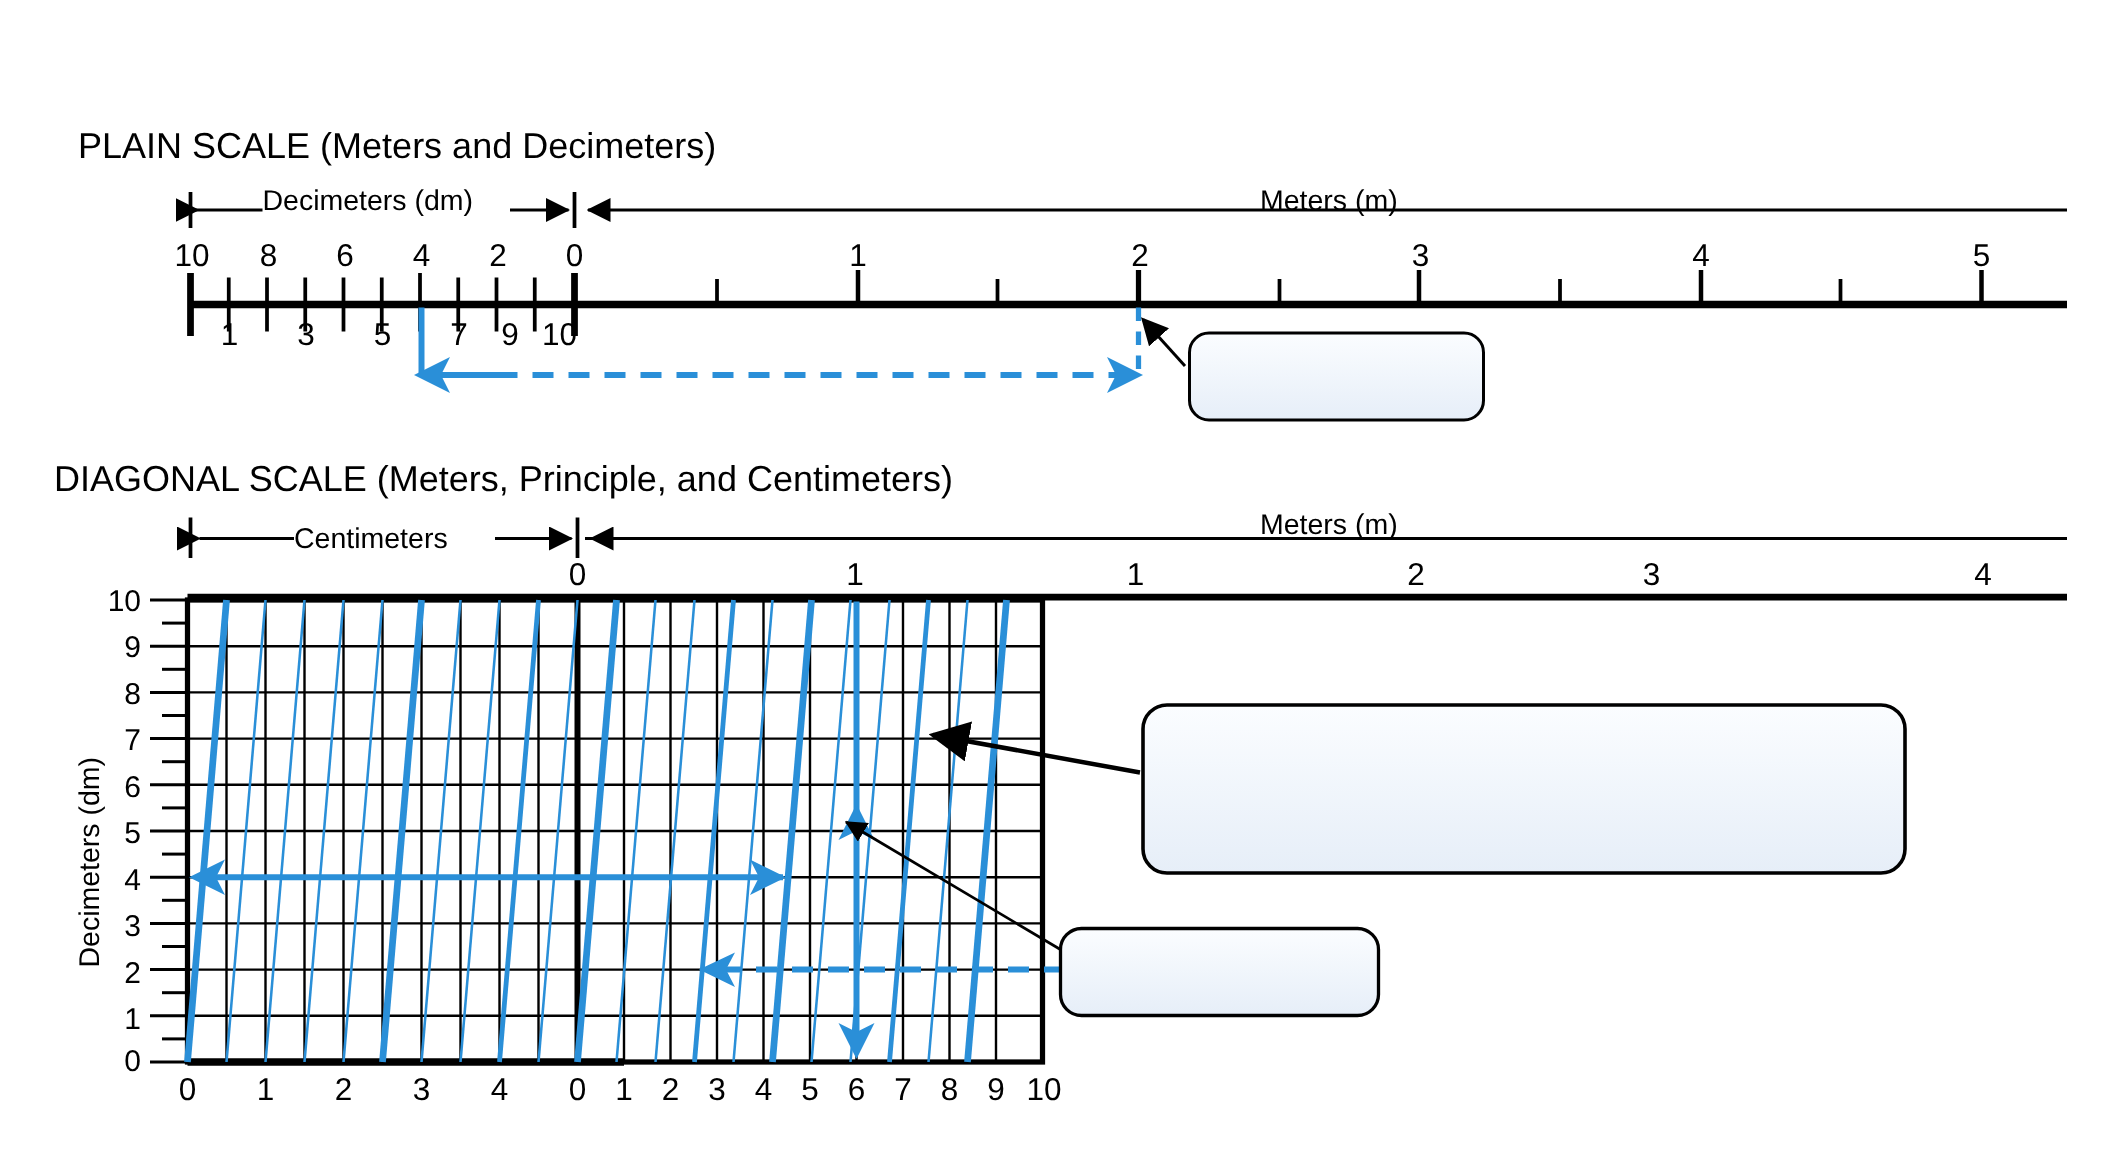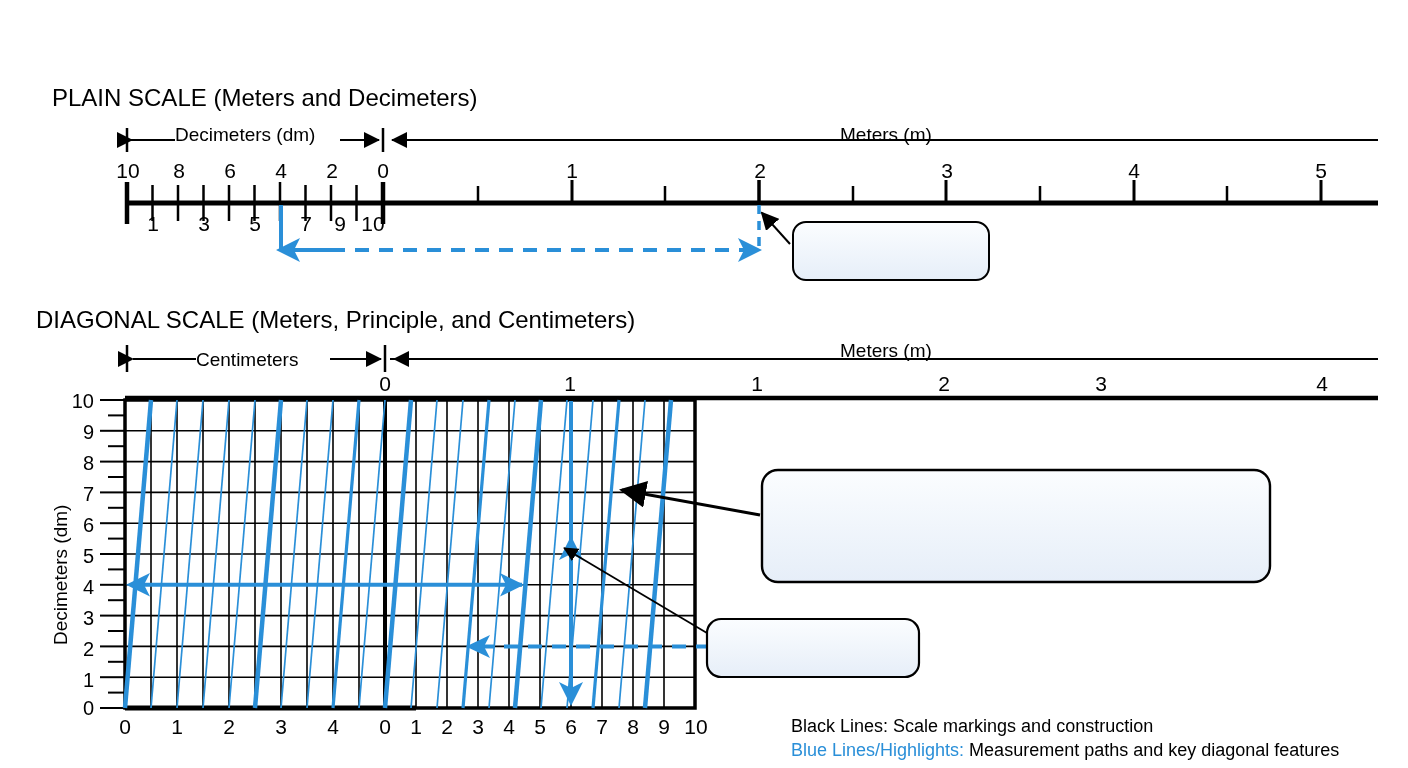--- a/index.html
+++ b/index.html
@@ -99,26 +99,20 @@
   <div class="num" style="left:696px;top:715px;">10</div>
 
   <div class="boxtxt" style="left:775px;top:481px;">Principle of Similar Triangles:</div>
   <div class="boxtxt" style="left:775px;top:505px;">Diagonal lines create proportional subdivisions,</div>
   <div class="boxtxt" style="left:775px;top:529px;">allowing precise measurement of centimeters</div>
   <div class="boxtxt" style="left:775px;top:553px;">within decimeter intervals.</div>
 
   <div class="boxtxt c" style="left:718px;top:626px;width:190px;">Measurement Path</div>
   <div class="boxtxt c" style="left:718px;top:650px;width:190px;">(1m 4dm 3cm)</div>
 
-  <div class="legend" style="left:791px;top:716px;">
-    <span>Black Lines:</span><span> Scale markings and construction</span>
-  </div>
-  <div class="legend" style="left:791px;top:740px;">
-    <span class="blue">Blue Lines/Highlights:</span><span> Measurement paths and key diagonal features</span>
-  </div>
 
   <svg class="layer" viewBox="0 0 1408 768">
     <defs>
       <marker id="ahB" markerWidth="9" markerHeight="9" refX="8" refY="4.5" orient="auto">
         <path d="M0,0 L9,4.5 L0,9 z" fill="#000"></path>
       </marker>
       <marker id="ahBs" markerWidth="8" markerHeight="8" refX="7.5" refY="4" orient="auto">
         <path d="M0,0 L8,4 L0,8 z" fill="#000"></path>
       </marker>
       <marker id="ahL" markerWidth="14" markerHeight="14" refX="13" refY="7" orient="auto">

